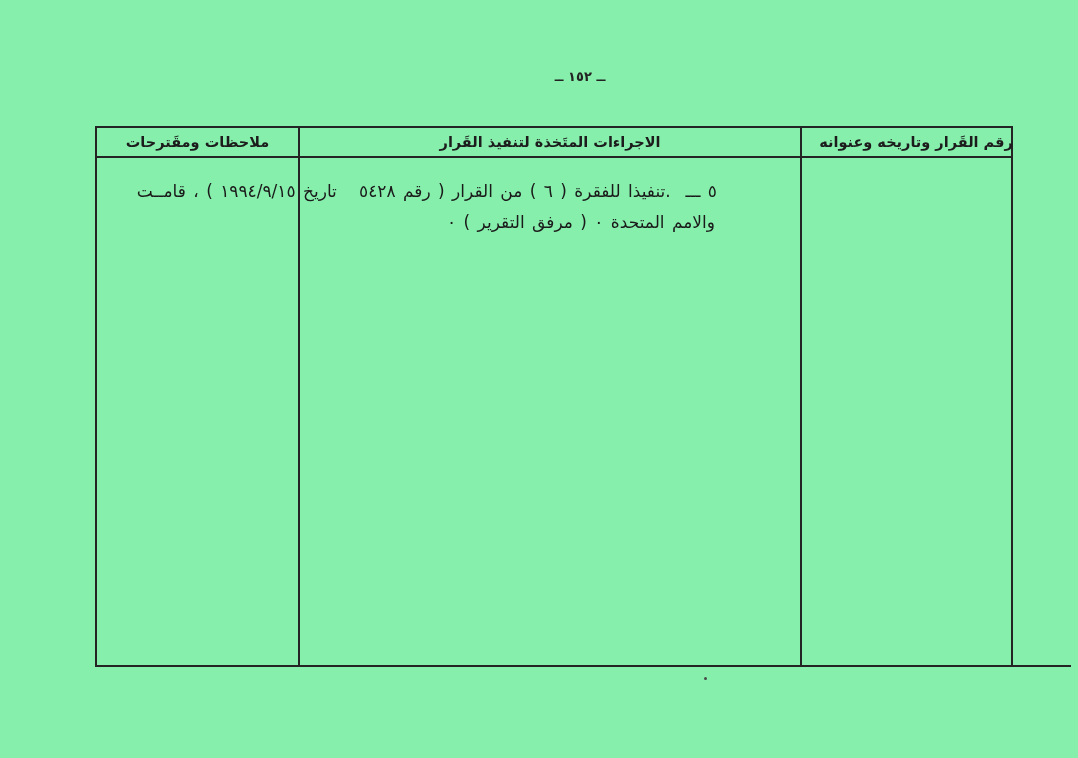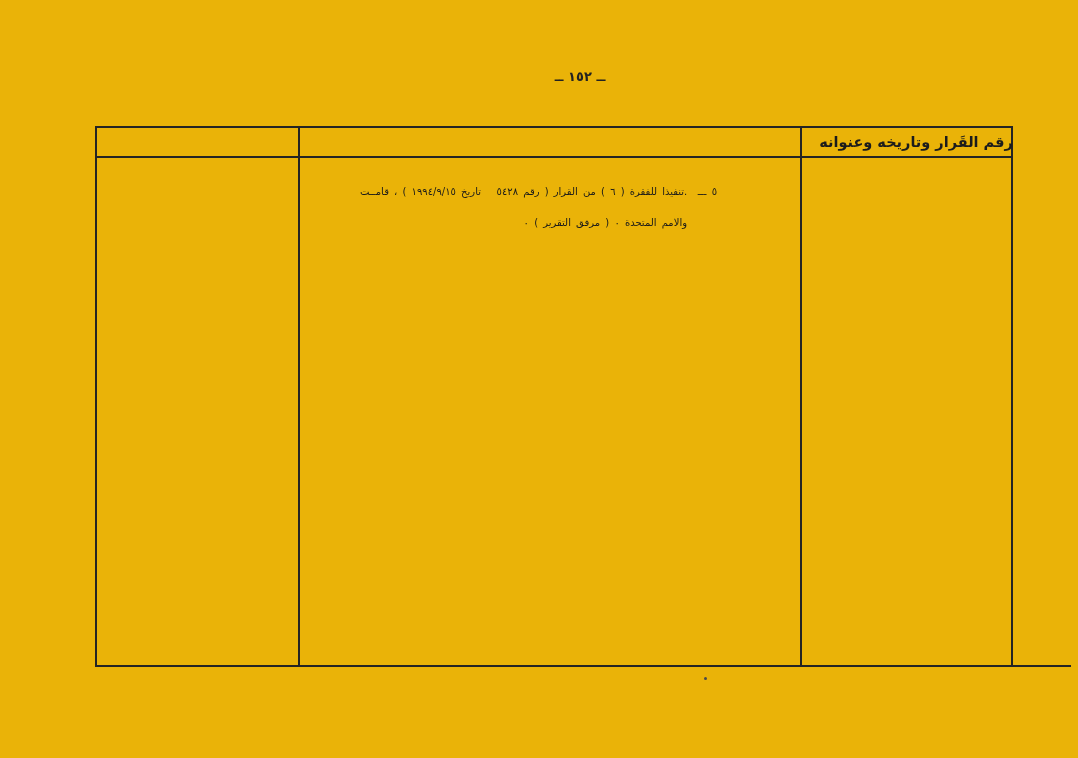--- a/index.html
+++ b/index.html
@@ -4,21 +4,21 @@
 <style>
   html, body { margin: 0; padding: 0; }
   body {
     width: 1078px; height: 758px;
     background: #ffffff;
     font-family: "DejaVu Sans", sans-serif;
   }
   .page {
     position: relative;
     width: 1078px; height: 758px;
-    background: #eab308;
+    background: #86efac;
     overflow: hidden;
     color: #1f1f1f;
   }
   .page-number {
     position: absolute;
     top: 69px; left: 505px; width: 150px;
     text-align: center;
     direction: rtl;
     font-size: 13px;
     font-weight: bold;
@@ -56,27 +56,27 @@
   .h-notes    { left: 0;     width: 201px; }
   .h-proc     { left: 203px; width: 500px; }
   .h-decision { left: 705px; width: 228px; }
   .proc-para {
     position: absolute;
     left: 203px; top: 48px; width: 424px;
     box-sizing: border-box;
     padding: 0 7px;
     direction: rtl;
     text-align: right;
-    font-size: 10px;
+    font-size: 17px;
     line-height: 31px;
     word-spacing: 2px;
     color: #1a1a1a;
   }
   .proc-line { white-space: nowrap; }
-  .proc-line.indented { margin-right: 30px; }
+  .proc-line.indented { margin-right: 2px; }
   .bottom-ext {
     position: absolute;
     left: 1011px; top: 665px;
     width: 60px; height: 2px;
     background: #242424;
   }
   .speck {
     position: absolute;
     left: 704px; top: 677px;
     width: 3px; height: 3px;
@@ -86,21 +86,23 @@
 </style>
 </head>
 <body>
 
 <div class="page">
 
   <div class="page-number">ــ ١٥٢ ــ</div>
 
   <div class="doc-table">
 
+    <div class="header-cell h-notes">ملاحظات ومقَترحات</div>
 
+    <div class="header-cell h-proc">الاجراءات المتَخذة لتنفيذ القَرار</div>
 
     <div class="header-cell h-decision">رقم القَرار وتاريخه وعنوانه</div>
 
     <div class="header-sep"></div>
     <div class="vline v-notes"></div>
     <div class="vline v-decision"></div>
 
     <div class="proc-para">
       <div class="proc-line">٥ ـــ&nbsp;&nbsp;.تنفيذا للفقرة ( ٦ ) من القرار ( رقم ٥٤٢٨&nbsp;&nbsp; تاريخ ١٩٩٤/٩/١٥ ) ، قامــت</div>
       <div class="proc-line indented">والامم المتحدة ٠ ( مرفق التقرير ) ٠</div>

